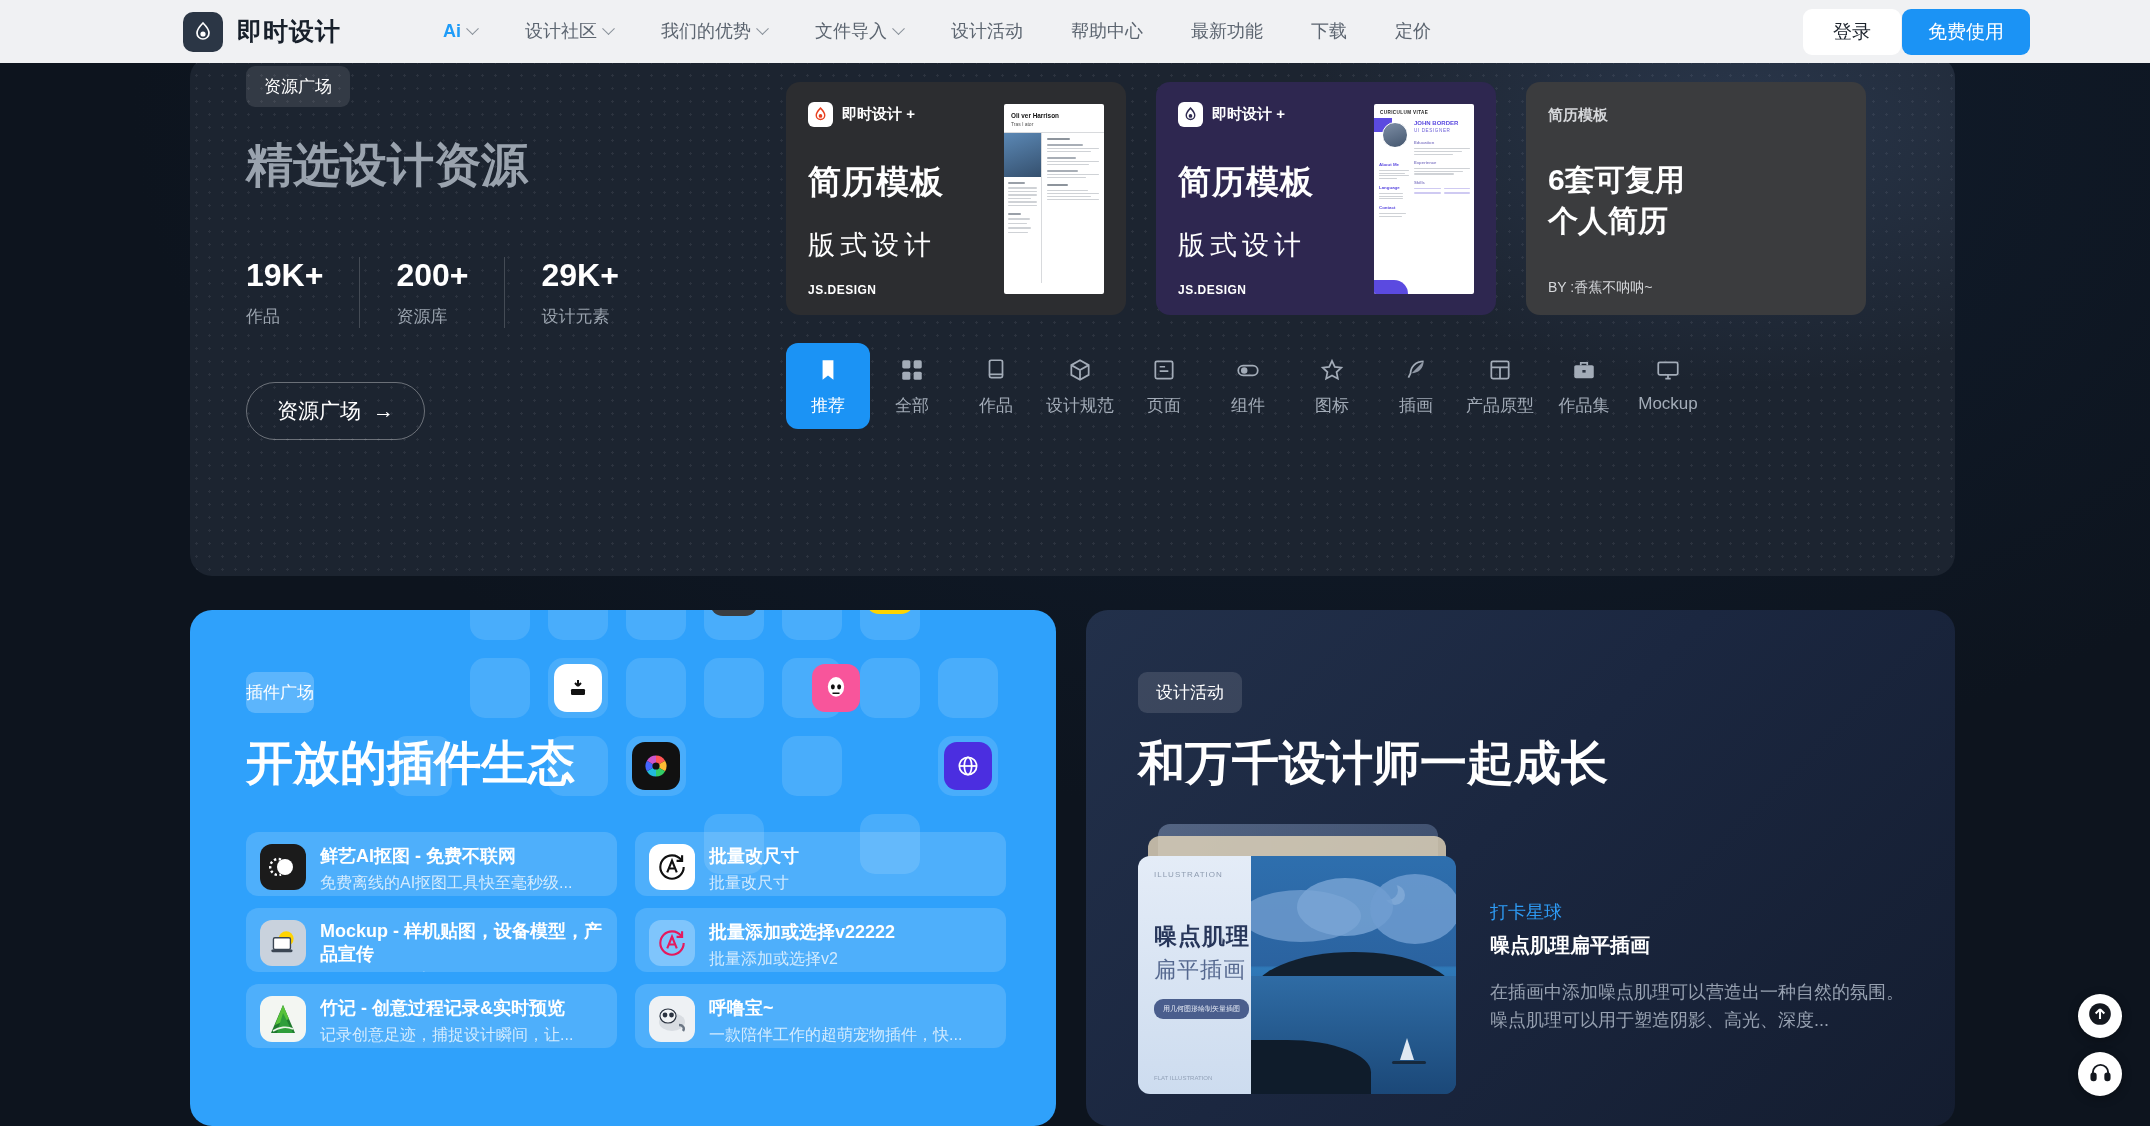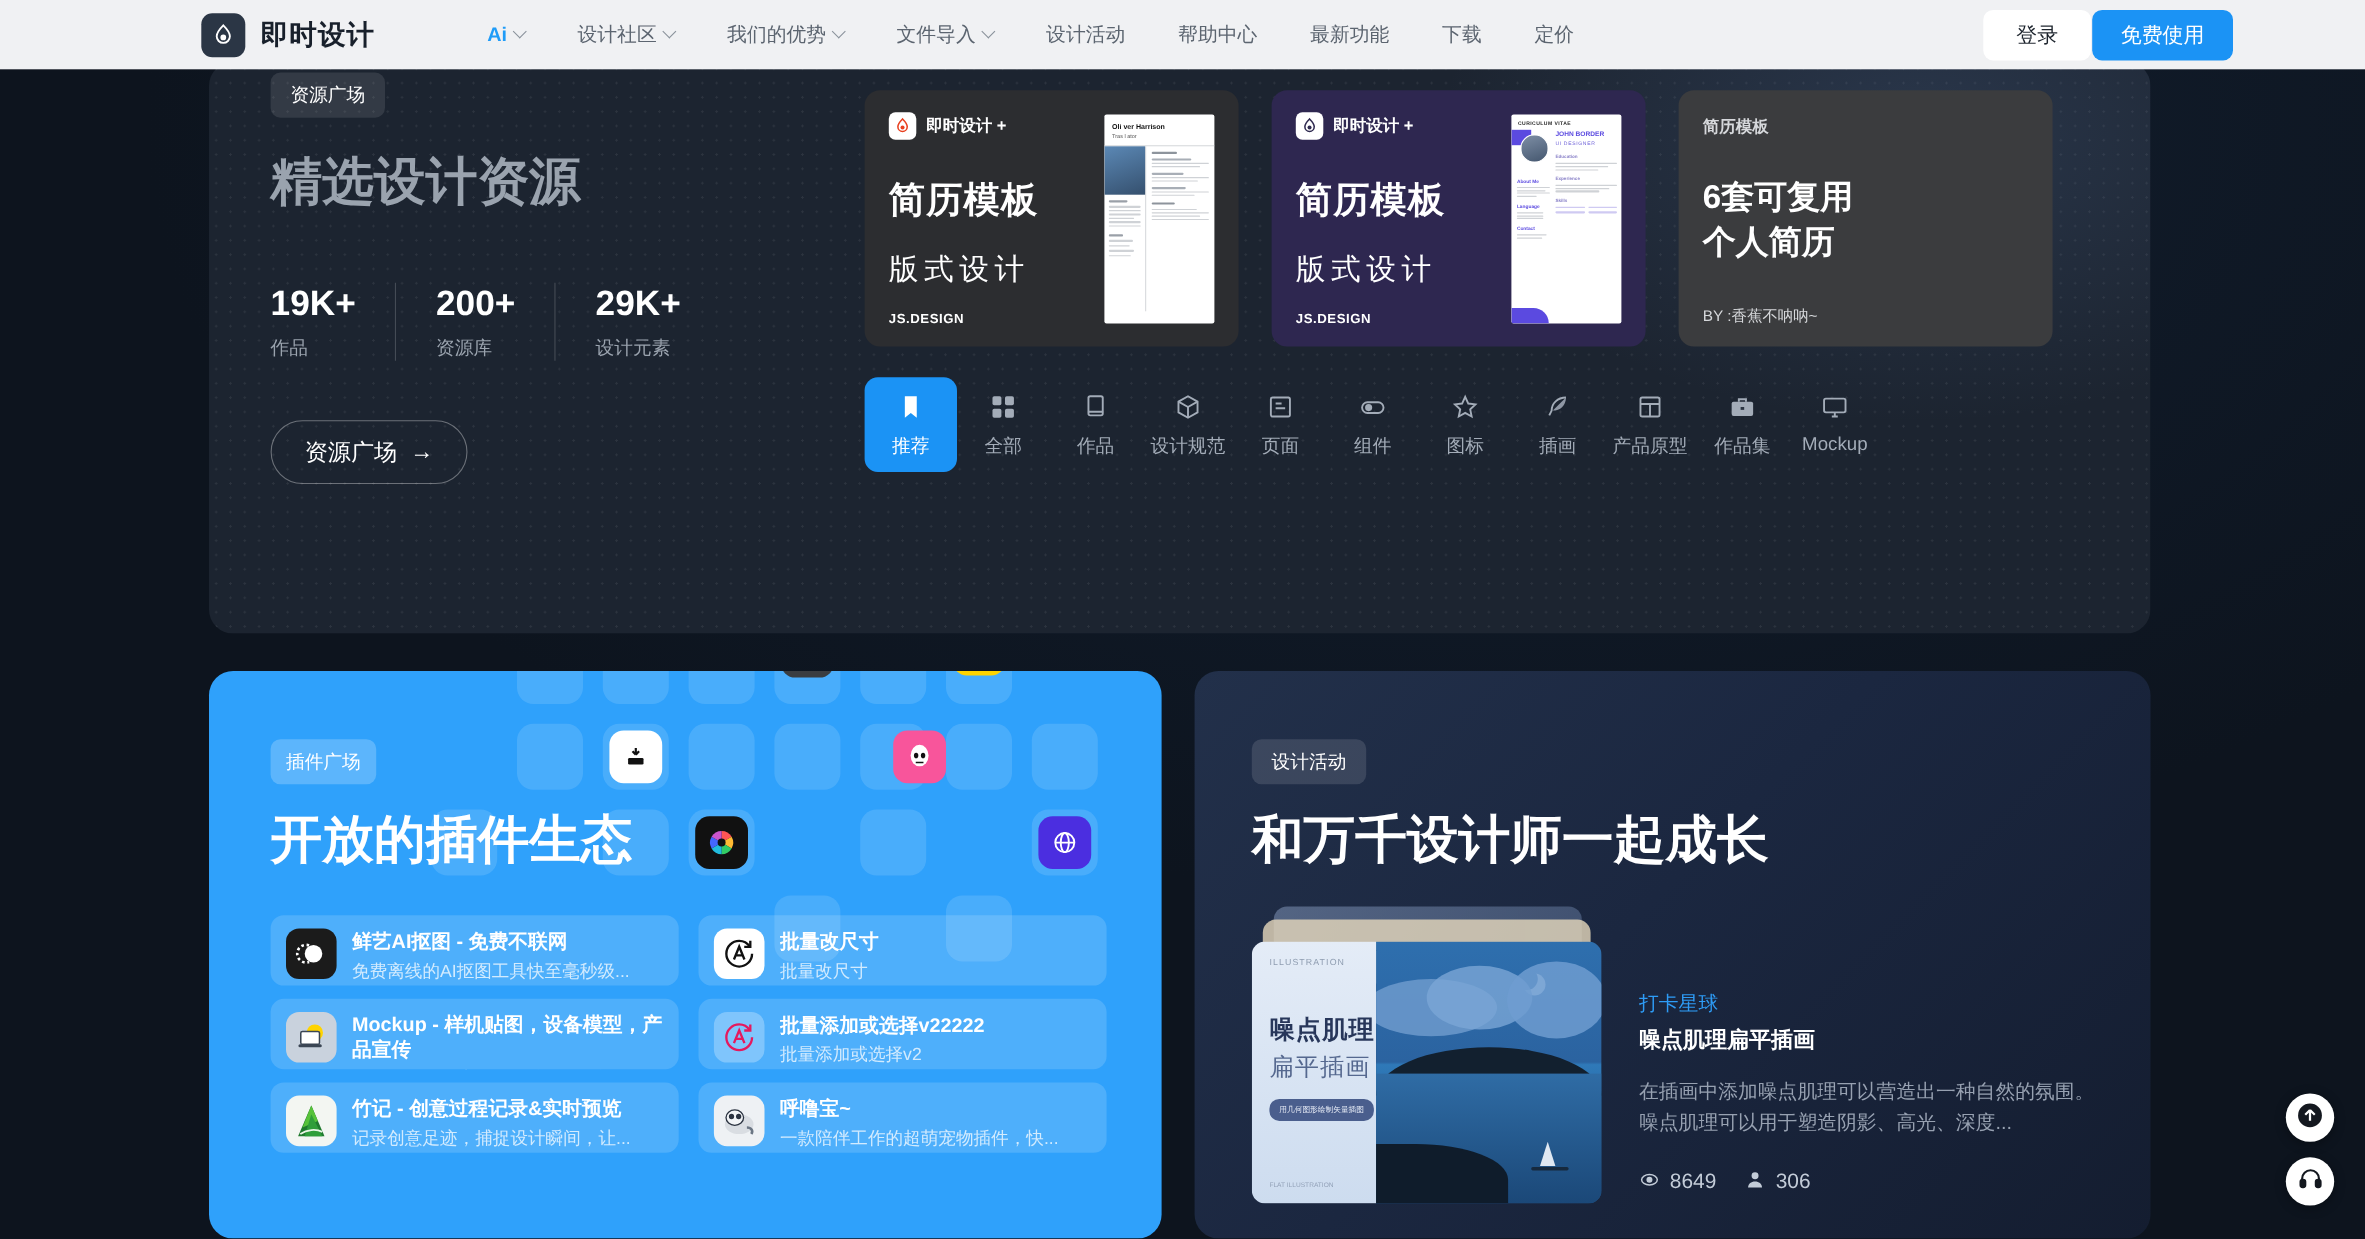--- a/index.html
+++ b/index.html
@@ -108,21 +108,21 @@
   
   .plugpanel {
     position: absolute; left: 190px; top: 610px; width: 866px; height: 516px;
     border-radius: 22px; background: #2fa1fb; overflow: hidden;
   }
   .applattice { position:absolute; left: 280px; top: -30px; width: 640px; height: 330px; }
   .lat-cell { position:absolute; width: 60px; height: 60px; border-radius: 15px; background: rgba(255,255,255,.13); }
   .lat-icon { position:absolute; width: 48px; height: 48px; border-radius: 13px; display:flex; align-items:center; justify-content:center; overflow:hidden; }
   .badge-plug {
     position:absolute; left: 56px; top: 62px; background: rgba(255,255,255,.22); color: #fff;
-    font-size: 17px; padding: 9px 14px; border-radius: 9px;
+    font-size: 17px; padding: 9px 0; border-radius: 9px;
   }
   .plug-h1 { position:absolute; left: 56px; top: 122px; color:#fff; font-size: 47px; font-weight: bold; }
   .plug-list { position: absolute; left: 56px; top: 222px; width: 760px; display: grid;
                grid-template-columns: 1fr 1fr; gap: 12px 18px; }
   .plug-item {
     background: rgba(255,255,255,.15); border-radius: 12px; padding: 12px 14px;
     display: flex; gap: 14px; align-items: flex-start; height: 64px; overflow: hidden; cursor: pointer;
   }
   .plug-ico { width: 46px; height: 46px; border-radius: 12px; flex: 0 0 auto; display:flex; align-items:center; justify-content:center; overflow:hidden; }
   .plug-txt { min-width: 0; }
@@ -659,36 +659,20 @@
             <div style="position:absolute;right:42px;bottom:34px;width:0;height:0;border-left:7px solid transparent;border-right:7px solid transparent;border-bottom:22px solid #dfe8f2;"></div>
             <div style="position:absolute;right:30px;bottom:30px;width:34px;height:3px;background:#16293d;border-radius:2px;"></div>
           </div>
         </div>
       </div>
 
       <div class="act-info">
         <div class="act-tag">打卡星球</div>
         <div class="act-title">噪点肌理扁平插画</div>
         <div class="act-desc">在插画中添加噪点肌理可以营造出一种自然的氛围。噪点肌理可以用于塑造阴影、高光、深度...</div>
-        <div class="act-meta">
-          <div class="meta-item">
-            <span><svg width="19" height="19" viewBox="0 0 24 24" fill="none" stroke="#c3ccd8" stroke-width="1.7">
-                  <ellipse cx="12" cy="12" rx="9" ry="6"></ellipse>
-                  <circle cx="12" cy="12" r="2.6" fill="#c3ccd8"></circle>
-                </svg></span>
-            <span>8649</span>
-          </div>
-          <div class="meta-item">
-            <span><svg width="19" height="19" viewBox="0 0 24 24" fill="#c3ccd8">
-                  <circle cx="12" cy="7.5" r="4"></circle>
-                  <path d="M4 21c0-4.4 3.6-7 8-7s8 2.6 8 7z"></path>
-                </svg></span>
-            <span>306</span>
-          </div>
-        </div>
       </div>
     </div>
   </div>
 
   <div class="fabs">
     <div class="fab">
       <span>
         <svg width="26" height="26" viewBox="0 0 24 24">
             <circle cx="12" cy="12" r="10" fill="#14181f"></circle>
             <path d="M12 7.5v9M12 7.5l-4 4M12 7.5l4 4" stroke="#fff" stroke-width="1.9" fill="none"></path>

